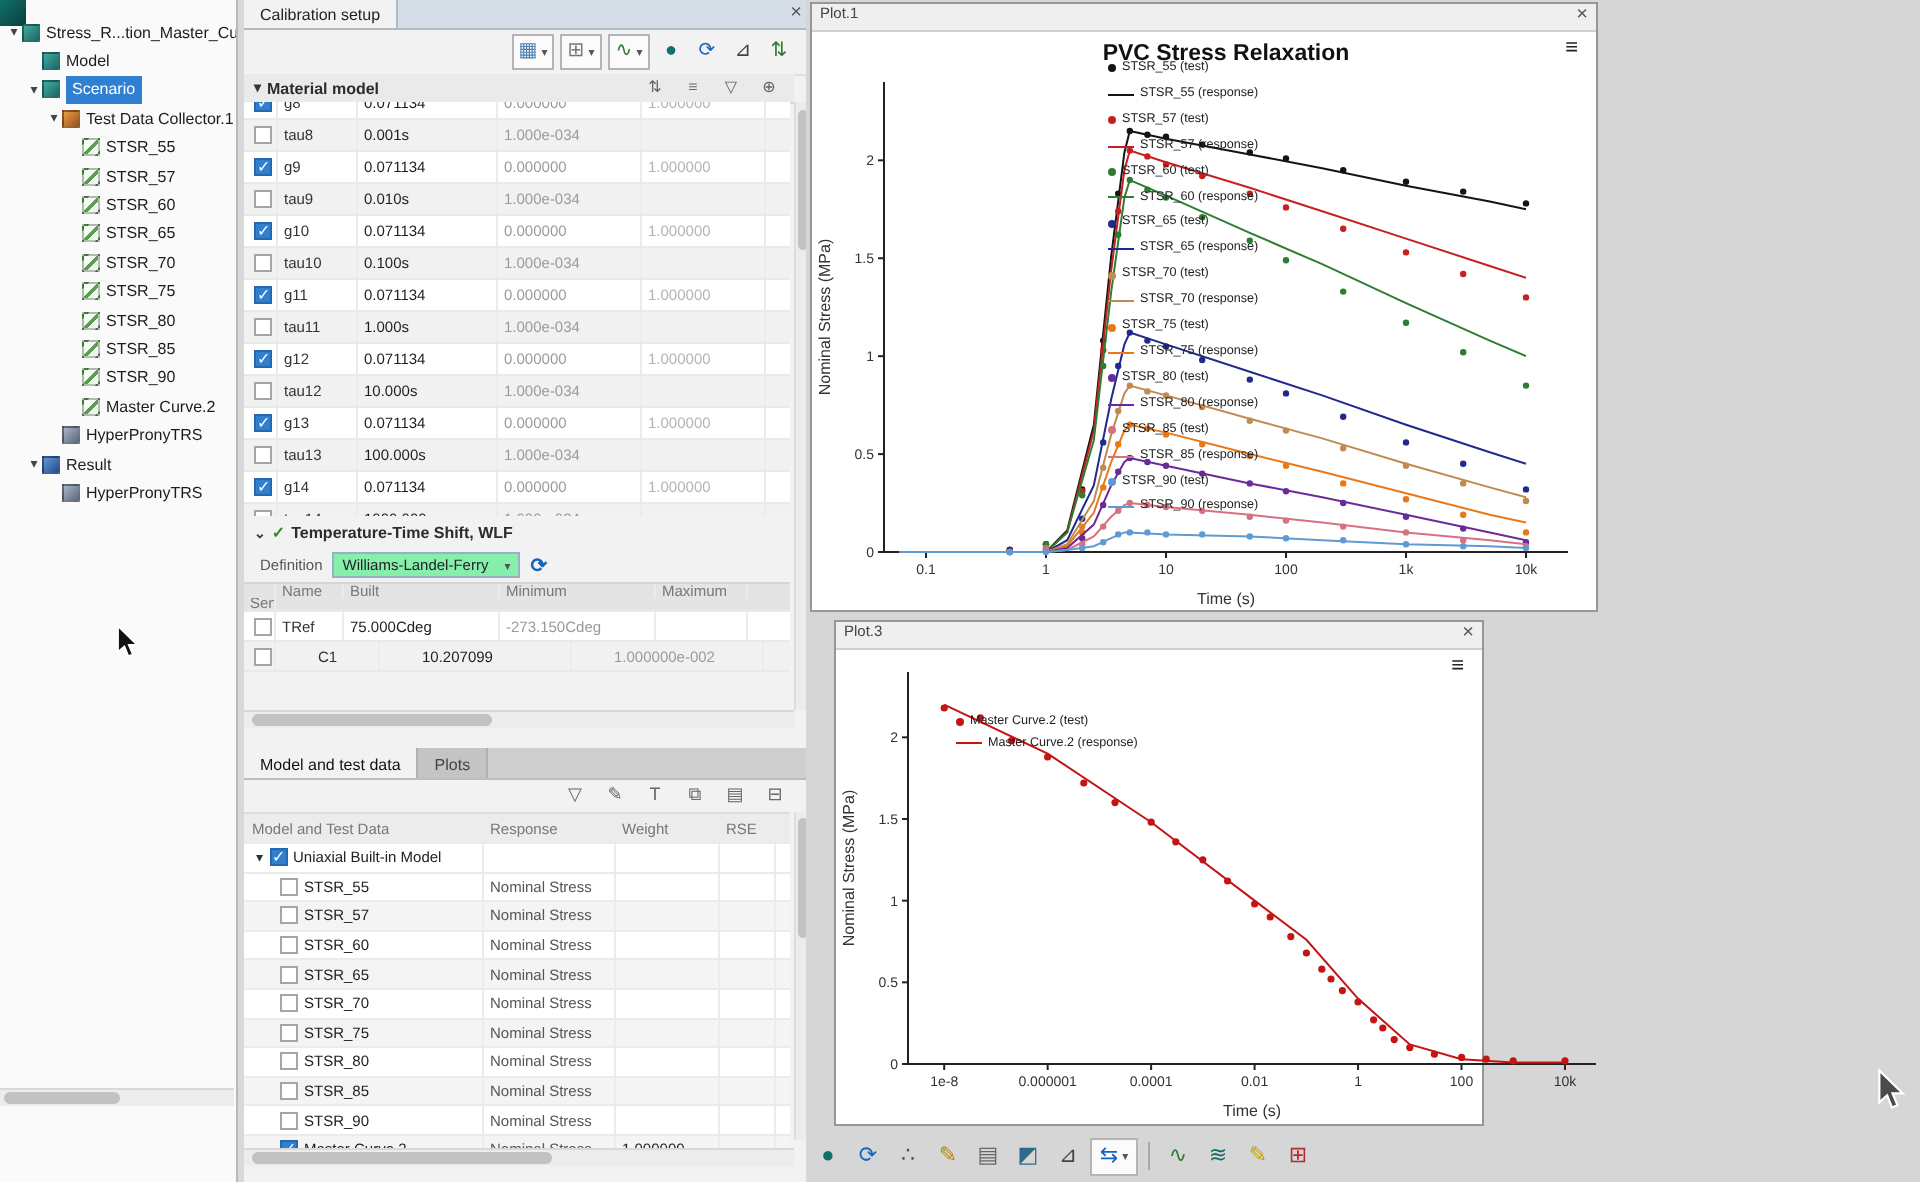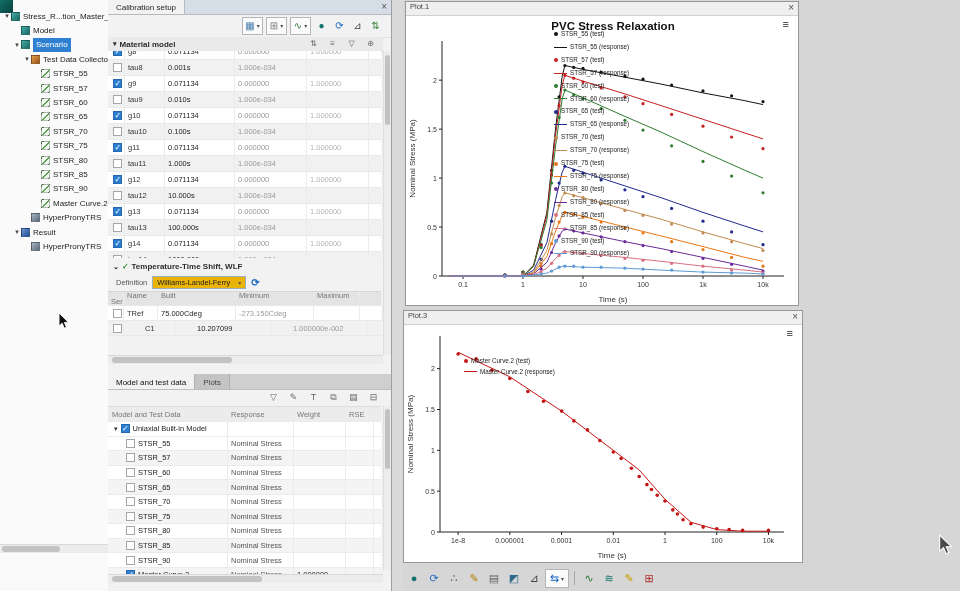--- a/index.html
+++ b/index.html
@@ -19,21 +19,21 @@
   .ic-result{background:linear-gradient(135deg,#6d93cf,#1f4f96);}
   .tree-label{font-size:8px;color:#1c1c1c;}
   .tree-row.selected .tree-label{background:#2f80d0;color:#fff;padding:4px 3px;text-align:right;}
   .hscroll{position:absolute;height:8px;background:#ececec;border-top:1px solid #d8d8d8;}
   .hscroll .thumb{position:absolute;top:1px;height:6px;background:#c2c2c2;border-radius:3px;}
   .vscroll{position:absolute;width:7px;background:#ececec;border-left:1px solid #ddd;}
   .vscroll .thumb{position:absolute;left:1px;width:5px;background:#c2c2c2;border-radius:3px;}
   .tree-hscroll{left:0;right:1px;top:544px;}
   .tree-hscroll .thumb{left:2px;width:58px;}
   
-  .calib-panel{position:absolute;left:108px;top:0;width:283px;height:591px;background:#f2f2f2;border-right:1px solid #9f9f9f;overflow:hidden;}
+  .calib-panel{position:absolute;left:122px;top:0;width:283px;height:591px;background:#f2f2f2;border-right:1px solid #9f9f9f;overflow:hidden;}
   .tabbar{position:absolute;left:0;top:0;right:0;height:14px;background:#d5dde6;border-bottom:1px solid #b3bac2;display:flex;}
   .tab{font-size:8px;color:#222;padding:1px 8px 0;background:#f2f2f2;border-right:1px solid #b3bac2;line-height:13px;}
   .tab-close{position:absolute;right:4px;top:0;font-size:10px;color:#555;line-height:14px;cursor:default;}
   .ctoolbar{position:absolute;left:0;top:14px;right:0;height:23px;display:flex;align-items:center;justify-content:flex-end;gap:3px;padding-right:8px;border-bottom:1px solid #e0e0e0;}
   .tbtn{height:16px;min-width:15px;display:inline-flex;align-items:center;justify-content:center;font-size:10px;color:#555;cursor:default;}
   .tbtn.combo{border:1px solid #b5b5b5;background:#fbfbfb;padding:0 2px;gap:2px;}
   .tbtn .glyph{line-height:1;}
   .caret,.caret-icon{font-size:6px;color:#555;}
   .section-header{display:flex;align-items:center;gap:3px;font-size:8px;font-weight:bold;color:#2c2c2c;padding:0 5px;}
   .mat-header{position:absolute;left:0;top:37px;right:8px;height:14px;background:#eaeaea;border-bottom:1px solid #dcdcdc;}
@@ -51,21 +51,21 @@
   .c-min{color:#9a9a9a;}
   .c-max{color:#b3b3b3;}
   .cbc{display:flex;align-items:center;justify-content:center;}
   .cb{width:9px;height:9px;border:1px solid #a5a5a5;background:#fff;display:inline-block;position:relative;box-sizing:border-box;}
   .cb.checked{background:#2f80d0;border-color:#2468ad;}
   .cb.checked::after{content:"\2713";position:absolute;left:0.5px;top:-1.5px;color:#fff;font-size:8px;}
   .mat-vscroll{right:0;top:51px;height:304px;}
   .mat-vscroll .thumb{top:4px;height:70px;}
   .wlf-header{position:absolute;left:0;top:260px;right:0;height:13px;background:transparent;}
   .def-row{position:absolute;left:0;top:275px;right:0;height:15px;display:flex;align-items:center;gap:5px;padding-left:8px;font-size:7.5px;color:#555;}
-  .dropdown{display:inline-flex;align-items:center;gap:8px;border:1px solid #9ab0c0;background:#eab308;padding:1px 4px;font-size:7.5px;color:#222;cursor:default;}
+  .dropdown{display:inline-flex;align-items:center;gap:8px;border:1px solid #9ab0c0;background:#86efac;padding:1px 4px;font-size:7.5px;color:#222;cursor:default;}
   .refresh-i{color:#1565c0;font-size:10px;font-weight:bold;}
   .wlf-table{position:absolute;left:0;top:291px;width:273px;}
   .wrow{display:grid;grid-template-columns:16px 34px 78px 78px 46px;align-items:center;height:14px;border-bottom:1px solid #e9e9e9;background:#fff;}
   .wrow.head{background:#e4e4e4;color:#777;height:13px;border-top:1px solid #d5d5d5;}
   .wrow.head .cell{color:#777;}
   .wrow.alt{background:#f1f1f1;gap:18px;}
   .mid-hscroll{left:0;right:8px;top:355px;}
   .mid-hscroll .thumb{left:4px;width:120px;}
   .bottom-tabs{position:absolute;left:0;top:374px;right:0;height:15px;background:#cfcfcf;display:flex;border-bottom:1px solid #bdbdbd;}
   .btab{font-size:8px;color:#444;background:#c4c4c4;padding:2px 8px 0;border-right:1px solid #b0b0b0;line-height:13px;cursor:default;}
@@ -81,21 +81,21 @@
   .indent2{padding-left:18px;}
   .resp-cell{color:#555;}
   .bt-vscroll{right:0;top:406px;height:164px;}
   .bt-vscroll .thumb{top:3px;height:60px;}
   .bot-hscroll{left:0;right:8px;top:574px;}
   .bot-hscroll .thumb{left:4px;width:150px;}
   
   .plots-area{position:absolute;left:403px;top:0;width:557px;height:591px;background:#d6d6d6;}
   .plot-window{position:absolute;background:#fff;border:1px solid #979797;box-sizing:border-box;}
   .plot1{left:2px;top:1px;width:394px;height:305px;}
-  .plot3{left:0;top:310px;width:400px;height:253px;}
+  .plot3{left:14px;top:310px;width:325px;height:253px;}
   .pw-header{height:13px;background:#efefef;border-bottom:1px solid #cfcfcf;display:flex;justify-content:space-between;padding:0 4px;font-size:7.5px;color:#444;}
   .pw-close{font-size:10px;color:#555;cursor:default;}
   .plot-window svg{position:absolute;left:0;top:13px;font-family:"Liberation Sans",sans-serif;}
   .hamburger{position:absolute;right:9px;top:16px;font-size:11px;color:#222;z-index:5;cursor:default;}
   .legend{position:absolute;z-index:4;font-size:6.3px;color:#222;}
   .legend1{left:148px;top:26px;line-height:12.9px;}
   .legend3{left:60px;top:44px;line-height:11px;}
   .lg-row{display:flex;align-items:center;gap:3px;height:inherit;}
   .lg-mk.dot{width:4px;height:4px;border-radius:50%;flex:0 0 4px;}
   .lg-mk.line{width:13px;height:0;border-top:1.5px solid #000;flex:0 0 13px;}

